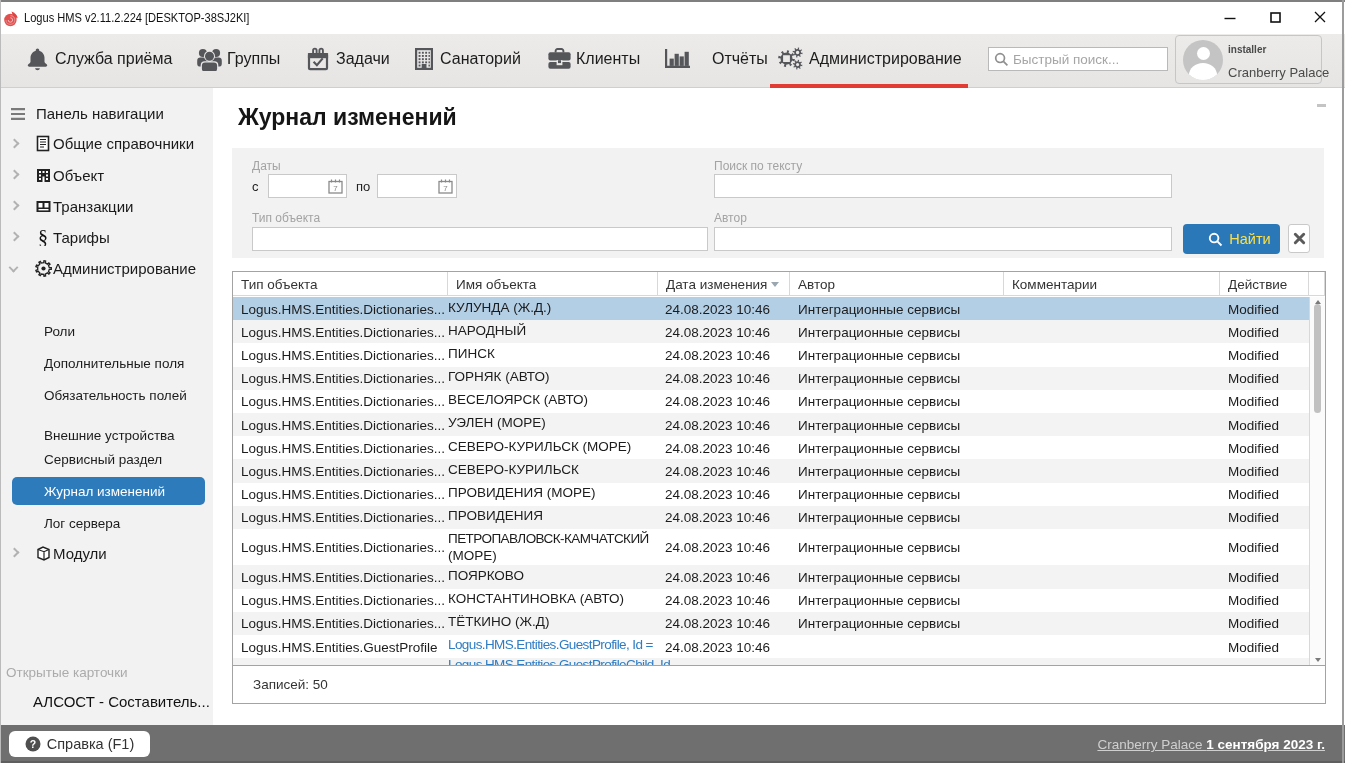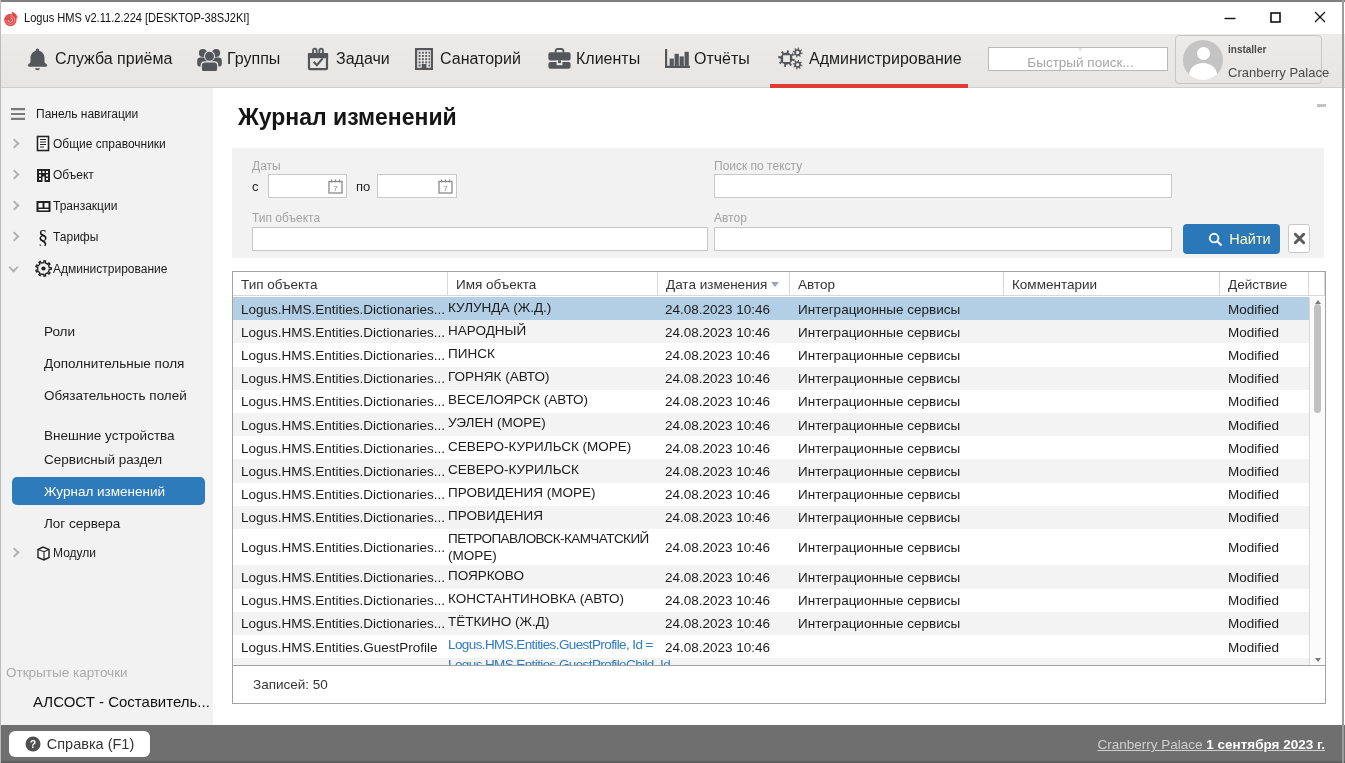--- a/index.html
+++ b/index.html
@@ -5,47 +5,47 @@
 html,body{width:1345px;height:763px;overflow:hidden;}
 body{font-family:"Liberation Sans",sans-serif;position:relative;background:#fff;}
 .abs{position:absolute;}
 
 .titlebar{position:absolute;left:0;top:0;width:1345px;height:34px;background:#fff;border-top:2px solid #7f7f7f;}
 .titletext{position:absolute;left:24px;top:8px;font-size:13.5px;color:#111;transform:scaleX(.82);transform-origin:0 0;white-space:nowrap;}
 
 .toolbar{position:absolute;left:0;top:34px;width:1345px;height:54px;background:linear-gradient(#ecebea,#e6e5e4);border-bottom:1px solid #cfcfcf;}
 .titem{position:absolute;top:0;height:49px;display:flex;align-items:center;gap:6px;font-size:16px;color:#1c1c1c;}
 .redline{position:absolute;left:770px;top:50px;width:198px;height:4px;background:#e13b33;}
-.searchbox{position:absolute;left:988px;top:13px;width:180px;height:24px;background:#fff;border:1px solid #b9b9b9;display:flex;align-items:center;padding-left:5px;gap:4px;flex-direction:column;}
+.searchbox{position:absolute;left:988px;top:13px;width:180px;height:24px;background:#fff;border:1px solid #b9b9b9;display:flex;align-items:center;padding-left:5px;gap:4px;}
 .searchbox span{color:#a5a5a5;font-size:13.5px;}
 .userpanel{position:absolute;left:1175px;top:1px;width:147px;height:49px;border:1px solid #c6c6c6;border-radius:4px;}
 .avatar{position:absolute;left:7px;top:4px;width:40px;height:40px;border-radius:50%;background:#c4c4c4;overflow:hidden;}
 .avatar .head{position:absolute;left:13.5px;top:6.5px;width:13px;height:13px;border-radius:50%;background:#fff;}
 .avatar .bod{position:absolute;left:6px;top:23px;width:28px;height:24px;border-radius:50%;background:#fff;}
 .uname{position:absolute;left:52px;top:8px;font-size:10px;font-weight:bold;color:#4a4a4a;}
 .uhotel{position:absolute;left:52px;top:29px;font-size:13px;color:#4a4a4a;white-space:nowrap;}
 
 .sidebar{position:absolute;left:0;top:88px;width:213px;height:637px;background:#f2f2f2;}
 .navrow{position:absolute;left:0;width:213px;height:28px;display:flex;align-items:center;}
 .chev{position:absolute;left:11px;top:50%;width:7px;height:7px;border:solid #b2b2b2;border-width:2px 2px 0 0;transform:translateY(-58%) rotate(45deg);}
 .chev.down{transform:translateY(-70%) rotate(135deg);left:10px;}
 .nico{position:absolute;left:35px;width:17px;height:17px;}
-.ntext{position:absolute;left:53px;font-size:12px;color:#1a1a1a;white-space:nowrap;}
+.ntext{position:absolute;left:53px;font-size:15px;color:#1a1a1a;white-space:nowrap;}
 .nsub{position:absolute;left:44px;font-size:13.5px;color:#1c1c1c;white-space:nowrap;}
 .nsel{position:absolute;left:12px;top:389px;width:193px;height:28px;background:#2e7bbc;border-radius:5px;color:#fff;font-size:13.5px;display:flex;align-items:center;padding-left:32px;}
 .opencards{position:absolute;left:6px;top:577px;font-size:13.5px;color:#ababab;}
 .alsost{position:absolute;left:33px;top:605px;font-size:15px;color:#111;}
 
 .main{position:absolute;left:213px;top:88px;width:1129px;height:637px;background:#fff;}
 .pagetitle{position:absolute;left:25px;top:16px;font-size:23px;font-weight:bold;color:#151515;}
 .dash{position:absolute;left:1104px;top:16px;width:9px;height:3px;background:#c4c4c4;}
 .filter{position:absolute;left:19px;top:60px;width:1092px;height:110px;background:#f2f2f2;}
 .flabel{position:absolute;font-size:12px;color:#a3a3a3;}
 .finput{position:absolute;background:#fff;border:1px solid #c9c9c9;}
-.btnfind{position:absolute;left:970px;top:136px;width:97px;height:30px;background:#2a78b8;border-radius:4px;color:#fef9c3;font-size:14.5px;display:flex;align-items:center;justify-content:center;gap:6px;padding-left:16px;}
+.btnfind{position:absolute;left:970px;top:136px;width:97px;height:30px;background:#2a78b8;border-radius:4px;color:#fde047;font-size:14.5px;display:flex;align-items:center;justify-content:center;gap:6px;padding-left:16px;}
 .btnclear{position:absolute;left:1075px;top:136px;width:22px;height:29px;background:#fff;border:1px solid #c9c9c9;border-radius:3px;display:flex;align-items:center;justify-content:center;}
 
 .grid{position:absolute;left:19px;top:183px;width:1094px;height:433px;border:1px solid #a3a3a3;background:#fff;}
 .ghead{position:absolute;left:0;top:0;width:1092px;height:24px;background:#fff;border-bottom:1px solid #d8d8d8;}
 .gh{position:absolute;top:0;height:24px;display:flex;align-items:center;font-size:13.5px;color:#333;padding-left:8px;border-right:1px solid #d8d8d8;}
 .gbody{position:absolute;left:0;top:25px;width:1092px;height:367.5px;overflow:hidden;}
 .grow{position:relative;width:1076px;height:23.2px;font-size:13.5px;color:#1c1c1c;}
 .gray{background:#f3f3f3;}
 .sel{background:#b3cfe6;}
 .c1{position:absolute;left:8px;top:50%;transform:translateY(-50%);}
@@ -147,21 +147,21 @@
   <div class="titem" style="left:548px;gap:5px">
       <svg width="23" height="21" viewBox="0 0 23 21">
         <path d="M7.6 4.4V2.9a1.9 1.9 0 0 1 1.9-1.9h4a1.9 1.9 0 0 1 1.9 1.9v1.5" fill="none" stroke="#55565a" stroke-width="1.9"></path>
         <rect x="0.4" y="4.2" width="22.2" height="8.4" rx="2" fill="#55565a"></rect>
         <rect x="0.4" y="14.1" width="22.2" height="6.6" rx="2" fill="#55565a"></rect>
         <rect x="8.6" y="12.2" width="5.8" height="5" fill="#e9e8e7"></rect>
         <rect x="10" y="12.2" width="3" height="2.9" fill="#55565a"></rect>
       </svg>
       <span>Клиенты</span>
     </div>
-  <div class="titem" style="left:665px;gap:3px">
+  <div class="titem" style="left:665px;gap:21px">
       <svg width="26" height="20" viewBox="0 0 26 20">
         <path d="M1.1 0v17.9H25" fill="none" stroke="#55565a" stroke-width="2.2"></path>
         <rect x="4.6" y="9.6" width="4.2" height="7.3" fill="#55565a"></rect>
         <rect x="9.6" y="4.8" width="4.2" height="12.1" fill="#55565a"></rect>
         <rect x="14.6" y="7.4" width="4.2" height="9.5" fill="#55565a"></rect>
         <rect x="19.6" y="2.8" width="4.2" height="14.1" fill="#55565a"></rect>
       </svg>
       <span>Отчёты</span>
     </div>
   <div class="titem" style="left:778px;gap:6px">

